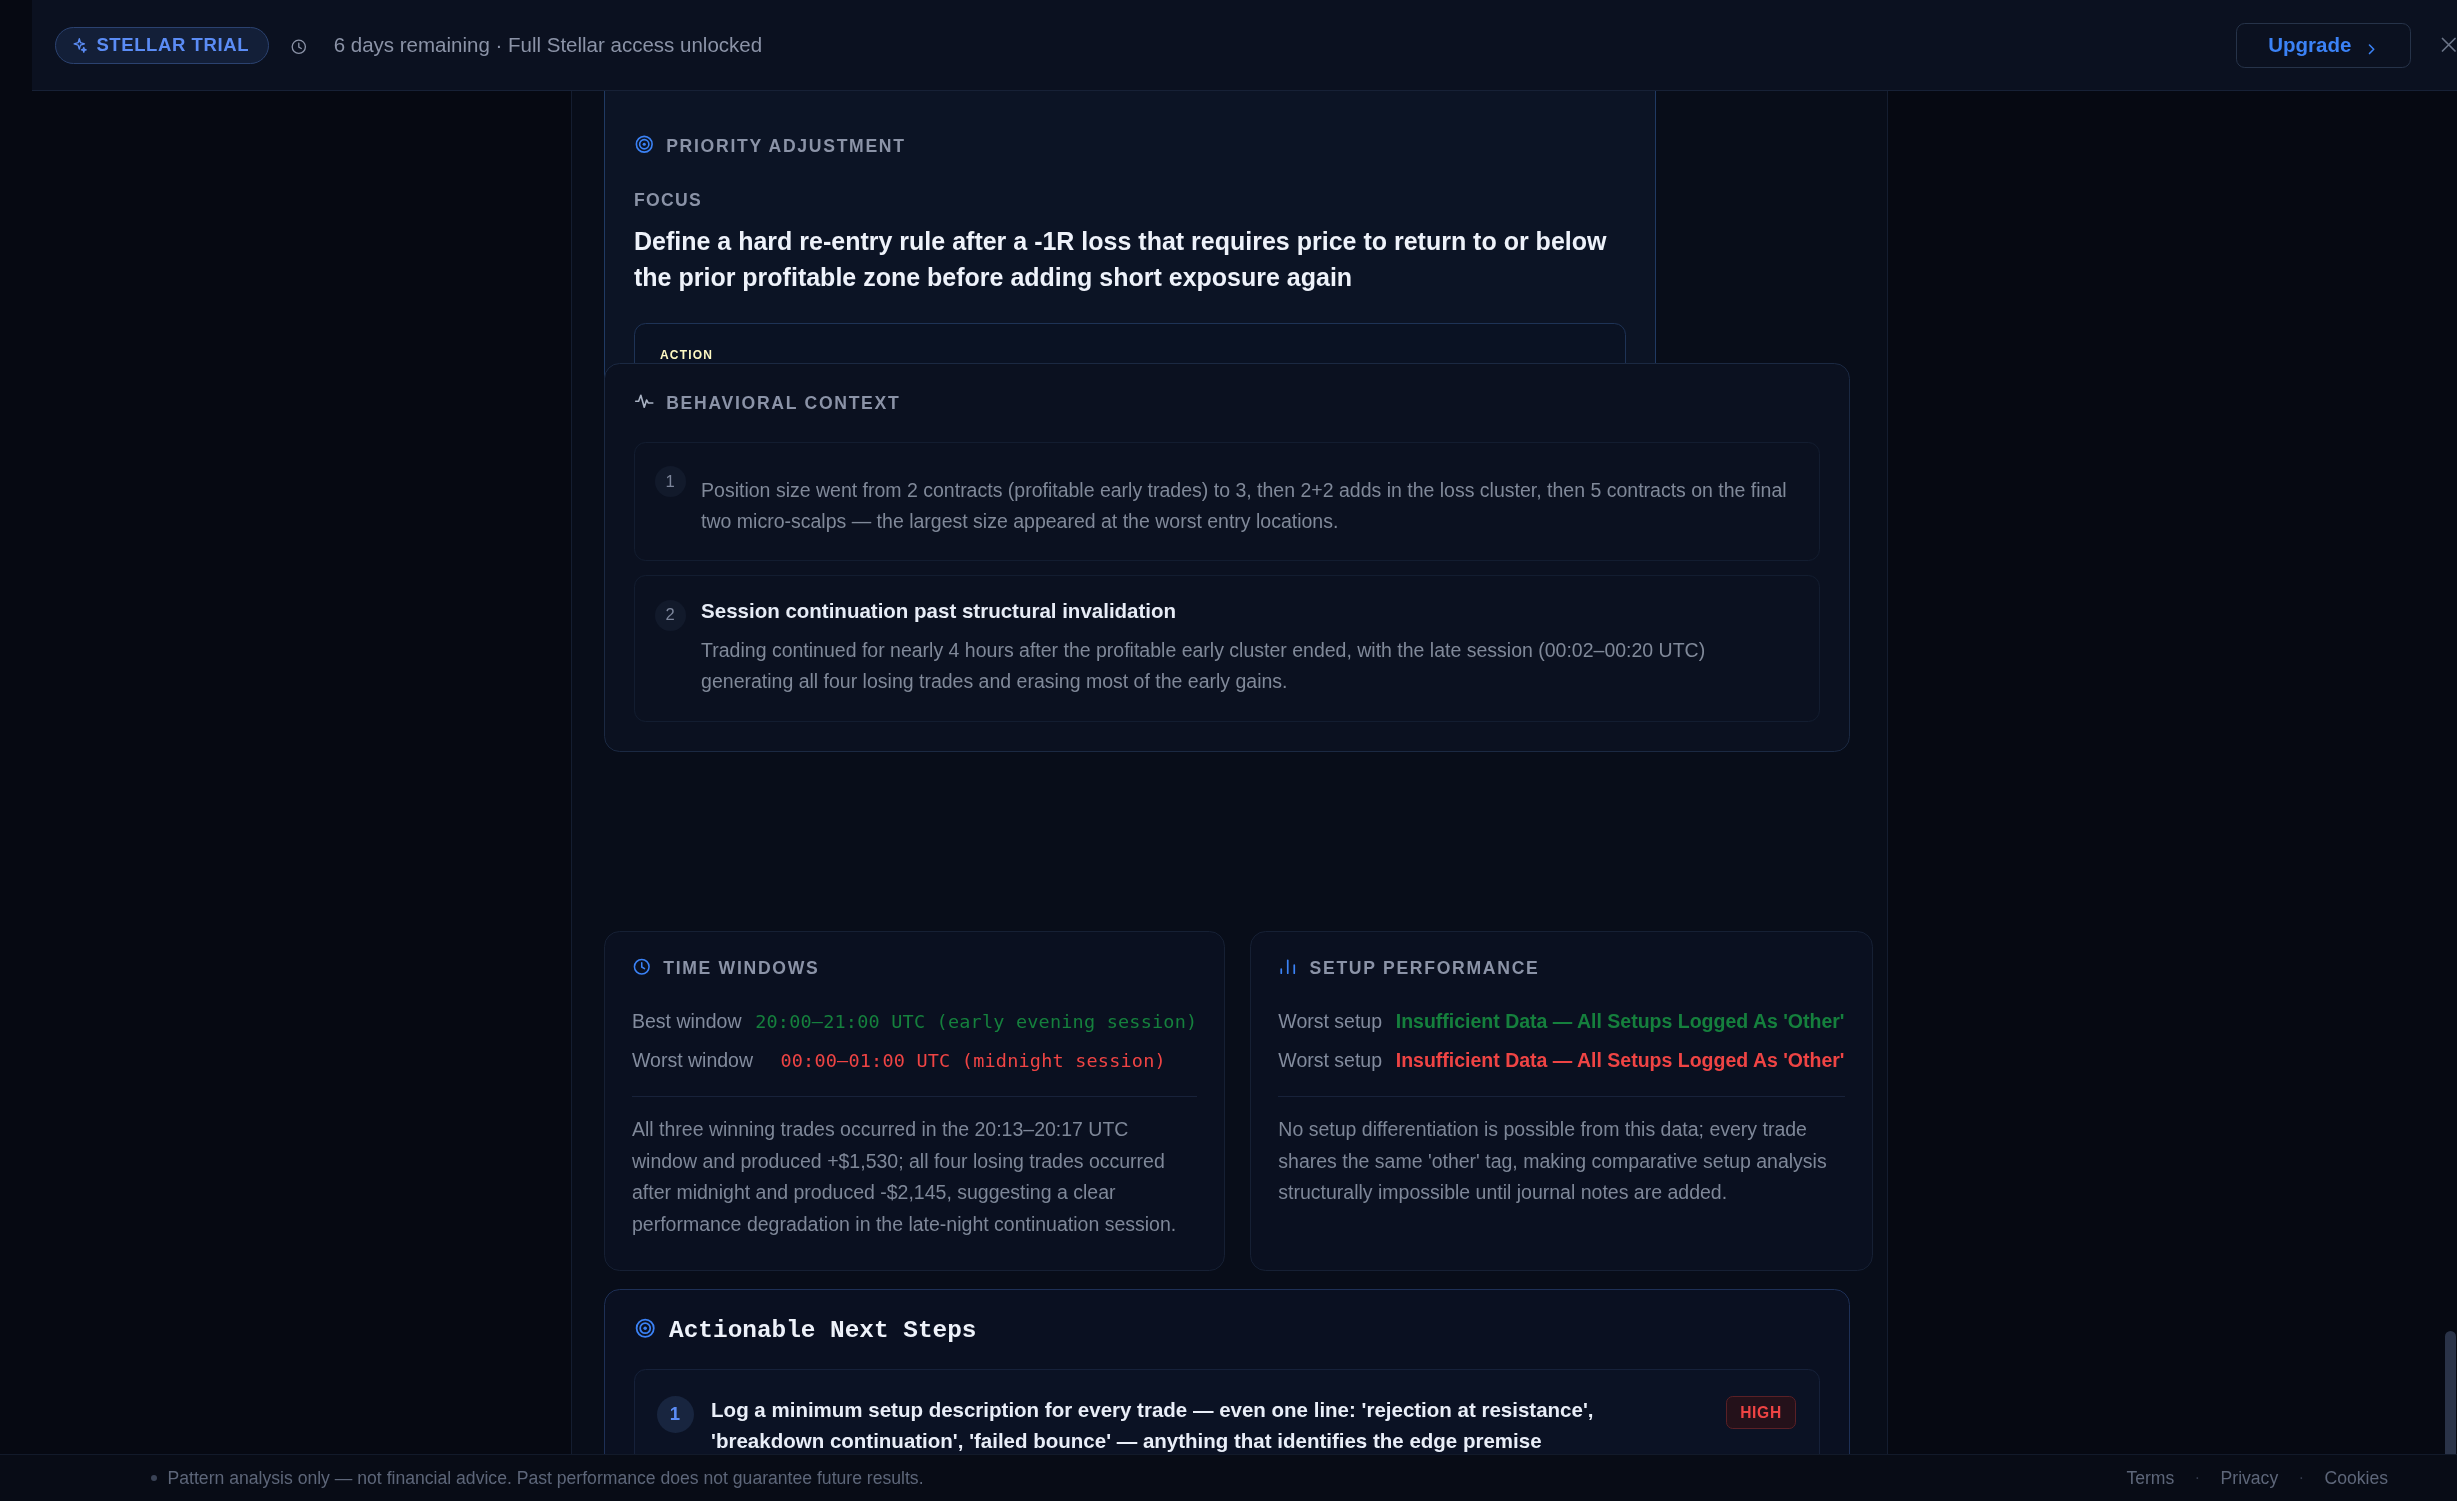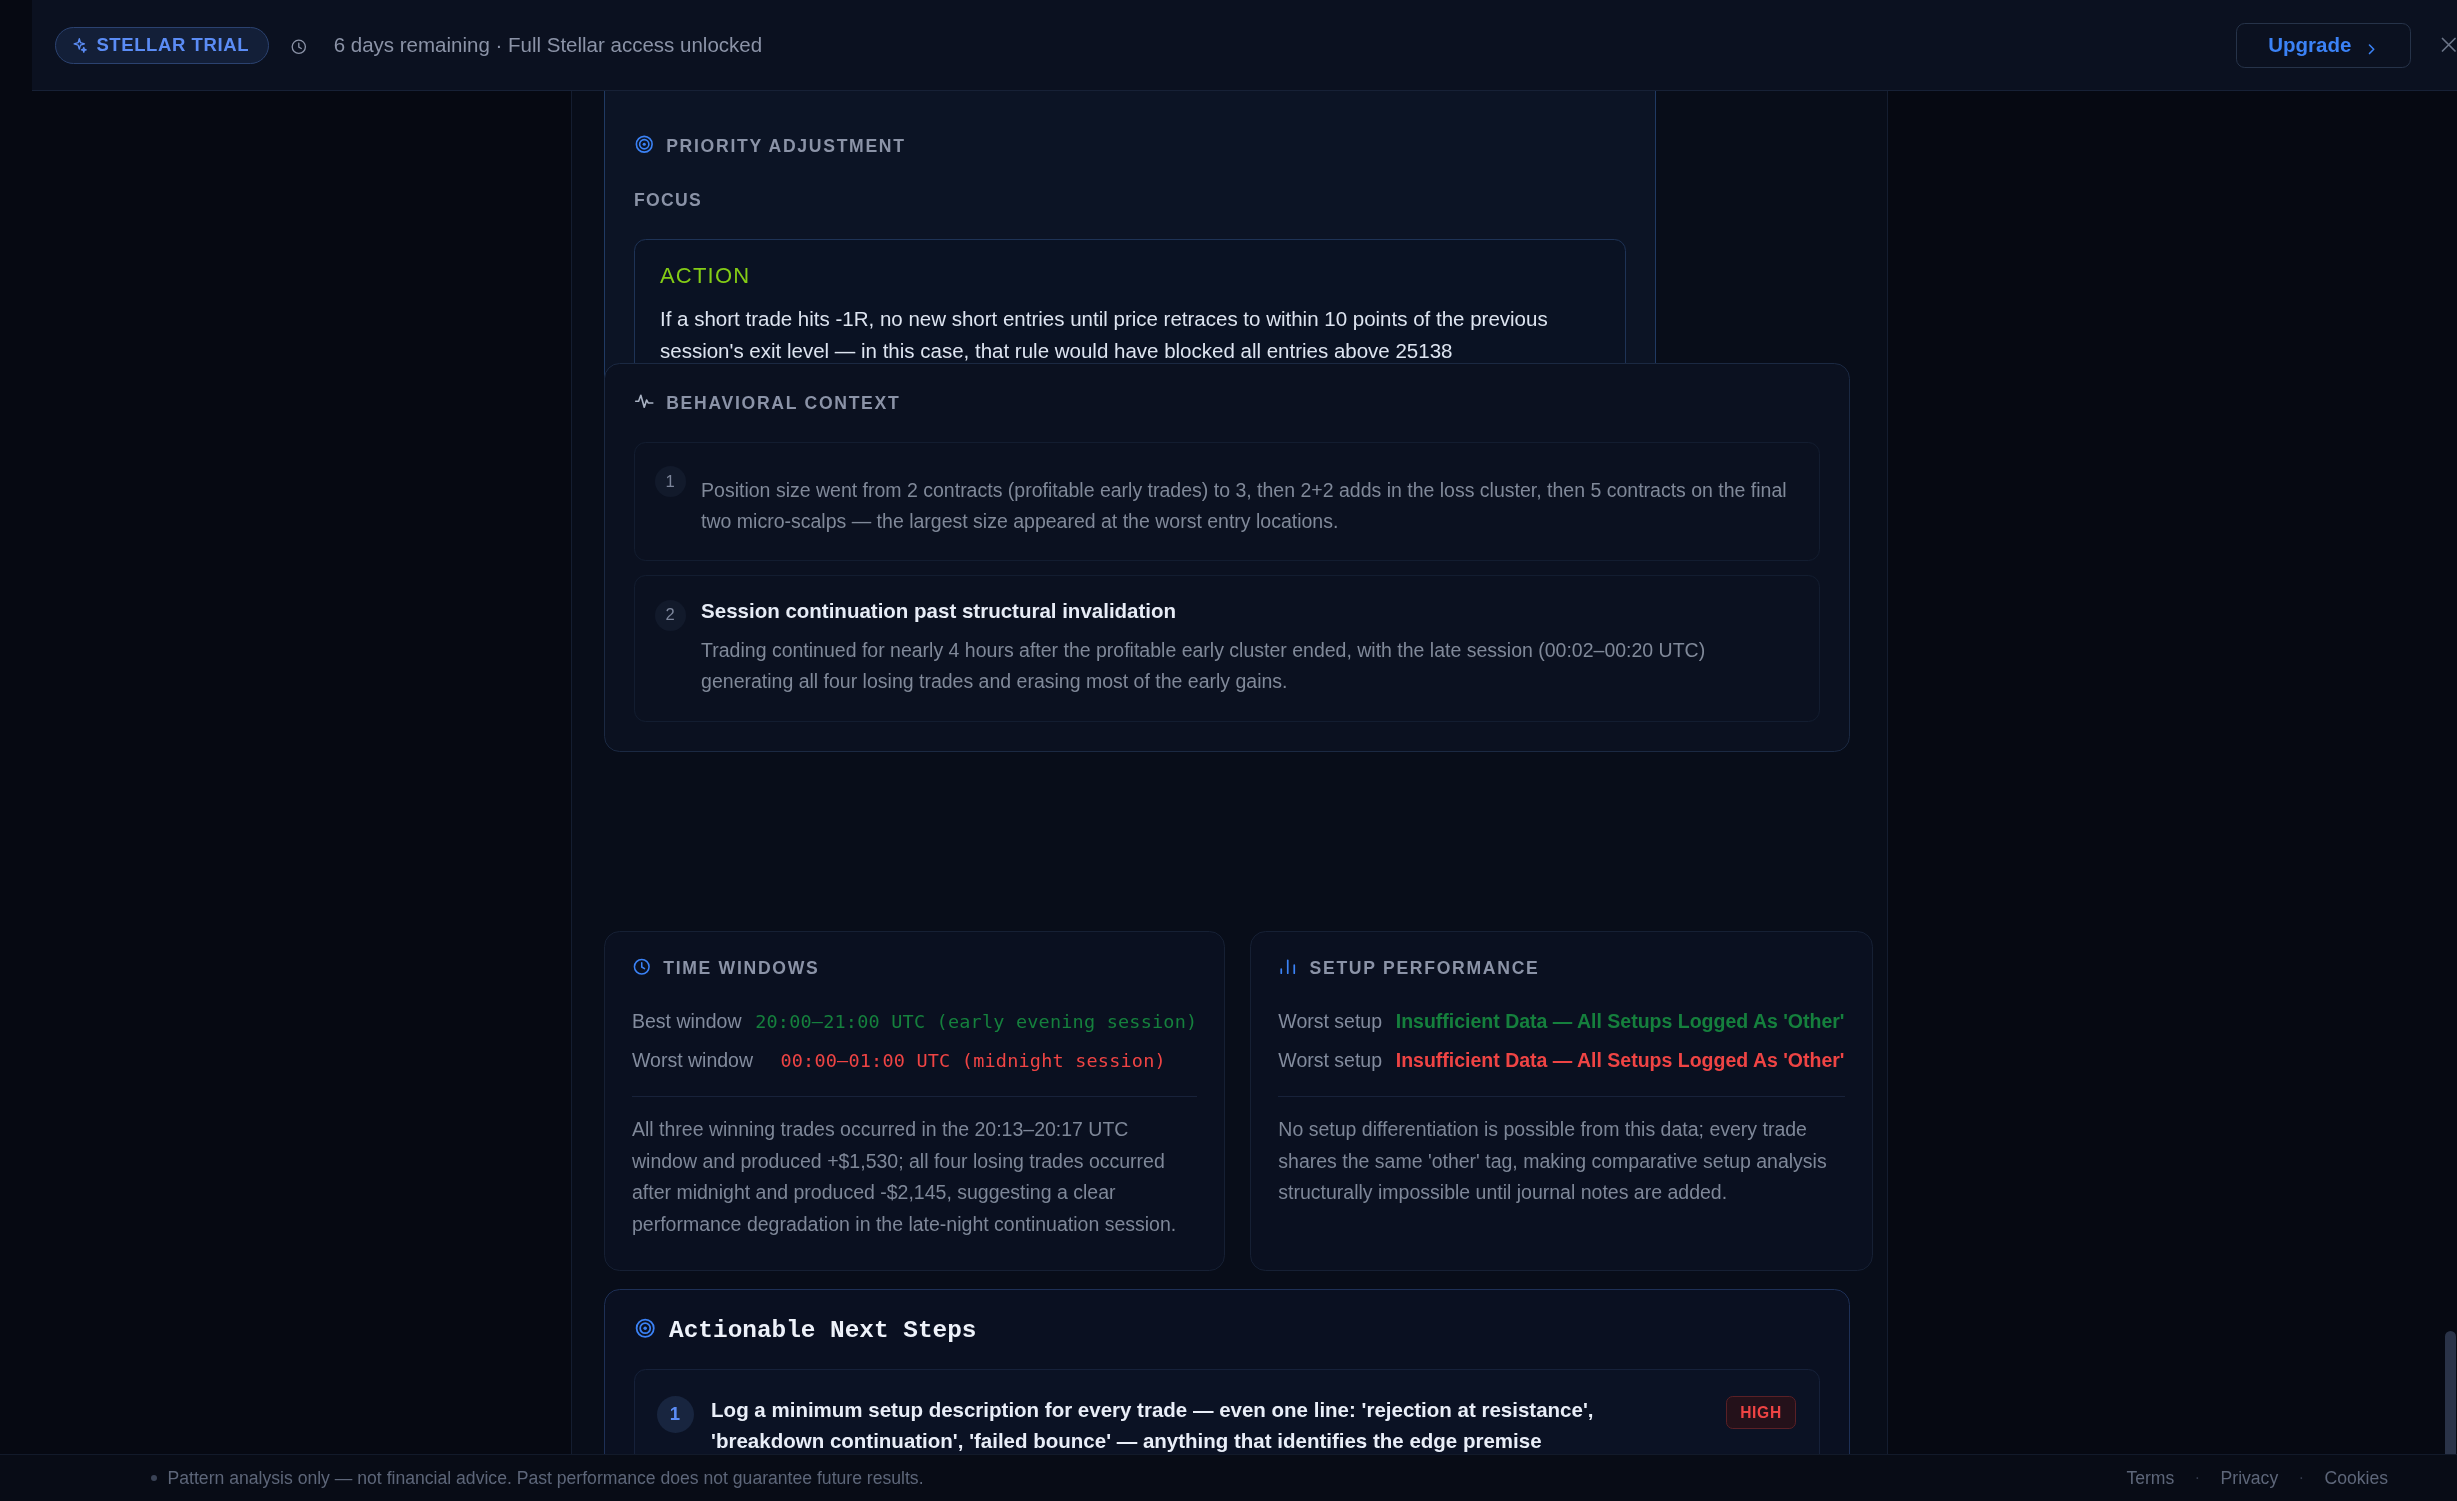--- a/index.html
+++ b/index.html
@@ -152,24 +152,24 @@
     max-width: 1136px;
   }
   .action-box {
     margin-top: 28px;
     border: 1px solid #1e3356;
     border-radius: 11.7px;
     background: #0a1223;
     padding: 23.4px 25px 25px 25px;
   }
   .action-label {
-    font-size: 22px;
-    font-weight: 400;
+    font-size: 12px;
+    font-weight: 700;
     letter-spacing: 1.2px;
-    color: #84cc16;
+    color: #fef9c3;
     text-transform: uppercase;
   }
   .action-text {
     margin-top: 13.7px;
     font-size: 20.5px;
     line-height: 1.6;
     color: #dde4f0;
   }
   .priority-note {
     margin-top: 25px;
@@ -444,20 +444,21 @@
           <svg viewBox="0 0 24 24" width="20.5" height="20.5" fill="none" stroke="#3b82f6" stroke-width="1.9">
             <circle cx="12" cy="12" r="9.2"></circle>
               <circle cx="12" cy="12" r="5.4"></circle>
               <circle cx="12" cy="12" r="1.9" fill="#3b82f6" stroke="none"></circle>
           </svg>
         </span>
         <span class="section-kicker">PRIORITY ADJUSTMENT</span>
       </div>
 
       <div class="focus-label">FOCUS</div>
+      <div class="focus-text">Define a hard re-entry rule after a -1R loss that requires price to return to or below the prior profitable zone before adding short exposure again</div>
 
       <div class="action-box">
         <div class="action-label">ACTION</div>
         <div class="action-text">If a short trade hits -1R, no new short entries until price retraces to within 10 points of the previous session's exit level — in this case, that rule would have blocked all entries above 25138</div>
       </div>
 
       <p class="priority-note">The -2.1R loss at 25164.25 and the two adds at 25185–25187 all violated a basic structural principle: they were shorted into a recovering market above the prior profitable zone. A concrete price-level filter would have mechanically prevented these entries.</p>
     </section>
 
     <section class="behavior-card card">

